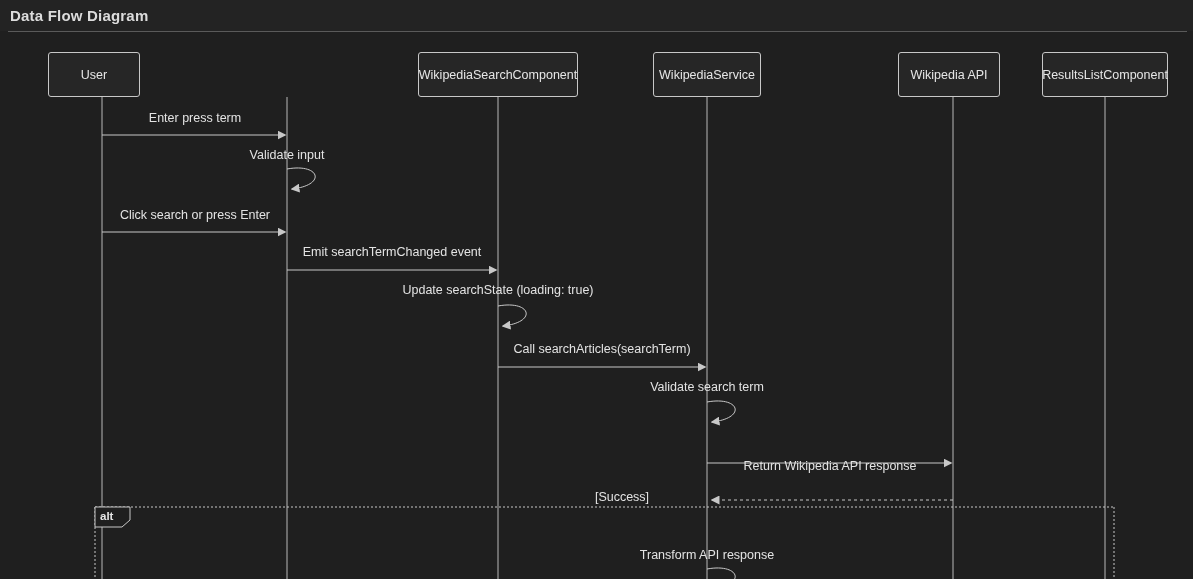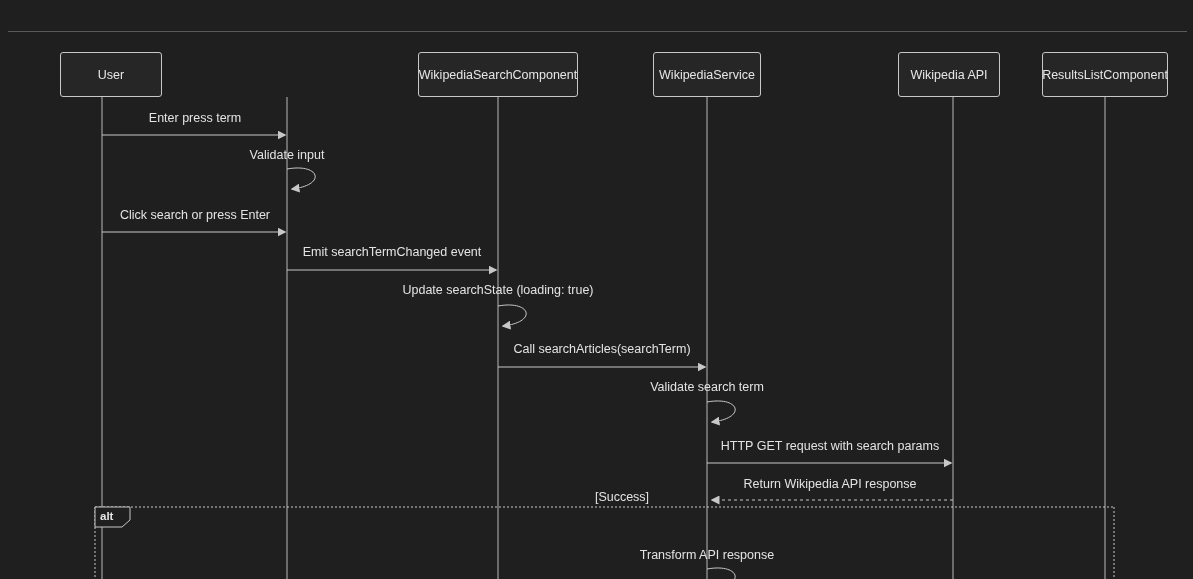--- a/index.html
+++ b/index.html
@@ -53,21 +53,21 @@
     border: 1px solid #c8c8c8;
     border-radius: 3px;
     display: flex;
     align-items: center;
     justify-content: center;
     font-size: 12.5px;
     color: #e6e6e6;
     white-space: nowrap;
     z-index: 2;
   }
-  .p0 { left: 60px;   width: 102px; }
+  .p0 { left: 48px;   width: 92px; }
   .p1 { left: 223px;  width: 127px; }
   .p2 { left: 418px;  width: 160px; }
   .p3 { left: 653px;  width: 108px; }
   .p4 { left: 898px;  width: 102px; }
   .p5 { left: 1042px; width: 126px; }
   .msg {
     position: absolute;
     transform: translateX(-50%);
     font-size: 12.5px;
     color: #e3e3e3;
@@ -83,20 +83,23 @@
     color: #e6e6e6;
     z-index: 4;
   }
   svg { position: absolute; top: 0; left: 0; z-index: 1; }
 </style>
 </head>
 <body>
 
 <div class="app">
 
+  <div class="header">
+    <h1 class="title">Data Flow Diagram</h1>
+  </div>
   <div class="separator"></div>
 
   <div class="canvas">
 
     <svg width="1193" height="579" viewBox="0 0 1193 579">
       <defs>
         <marker id="ah" markerWidth="9" markerHeight="9" refX="7.5" refY="4.5" orient="auto-start-reverse" markerUnits="userSpaceOnUse">
           <path d="M0,0 L9,4.5 L0,9 z" fill="#c8c8c8"></path>
         </marker>
       </defs>
@@ -147,21 +150,20 @@
       <span>ResultsListComponent</span>
     </div>
 
     <div class="msg" style="left:195px; top:111px;">Enter press term</div>
     <div class="msg" style="left:287px; top:148px;">Validate input</div>
     <div class="msg" style="left:195px; top:208px;">Click search or press Enter</div>
     <div class="msg" style="left:392px; top:245px;">Emit searchTermChanged event</div>
     <div class="msg" style="left:498px; top:283px;">Update searchState (loading: true)</div>
     <div class="msg" style="left:602px; top:342px;">Call searchArticles(searchTerm)</div>
     <div class="msg" style="left:707px; top:380px;">Validate search term</div>
-    <div class="msg" style="left:830px; top:439px;">HTTP GET request with search params</div>
-    <div class="msg" style="left:830px; top:477px;">Return Wikipedia API response</div>
+    <div class="msg" style="left:830px; top:459px;">Return Wikipedia API response</div>
     <div class="msg" style="left:707px; top:548px;">Transform API response</div>
 
     <div class="alt-op">alt</div>
     <div class="msg" style="left:622px; top:490px;">[Success]</div>
 
   </div>
 </div>
 
 </body></html>

